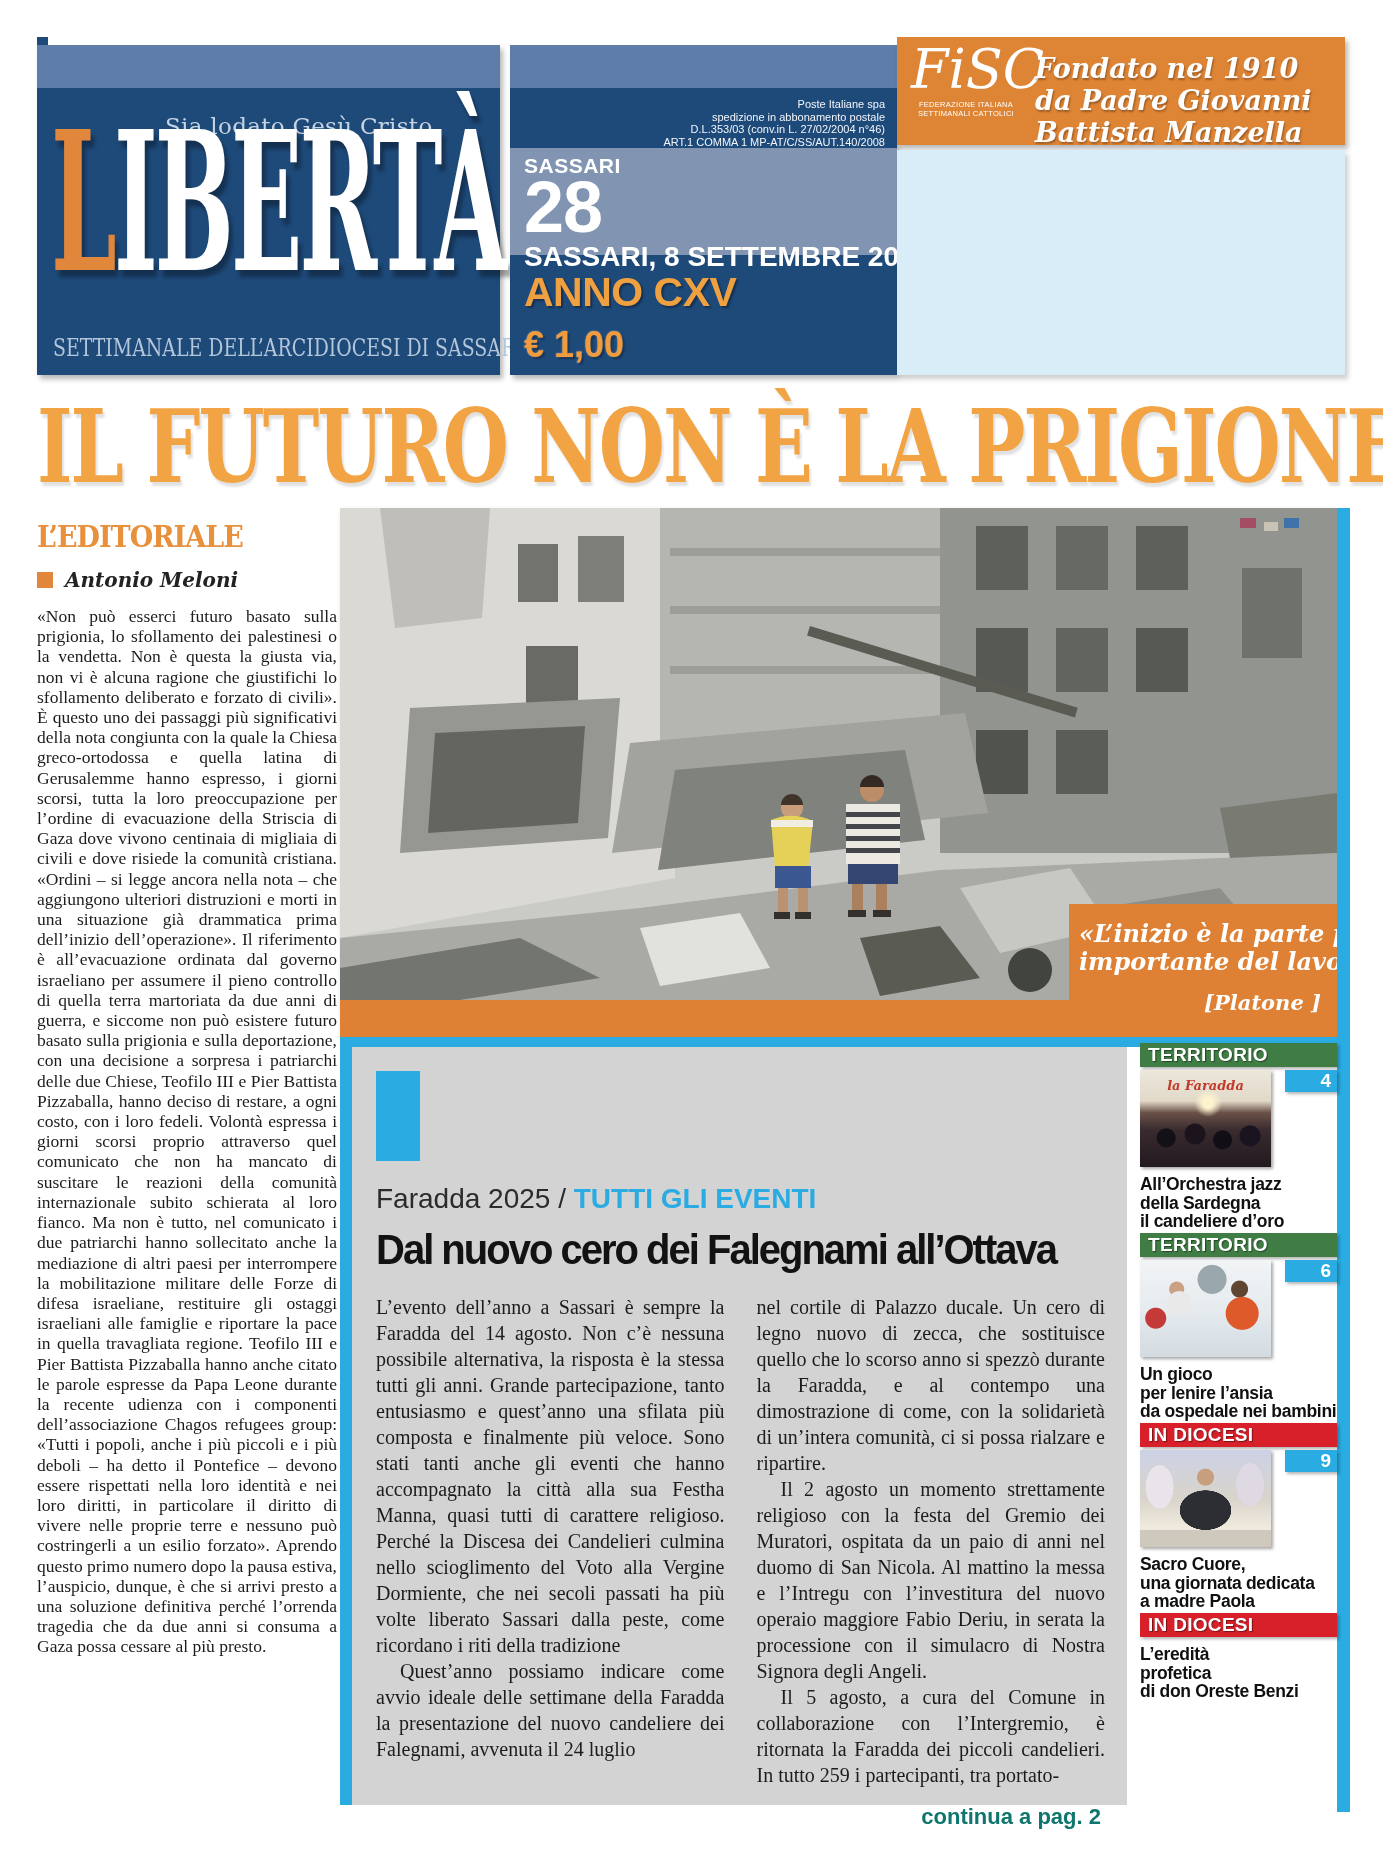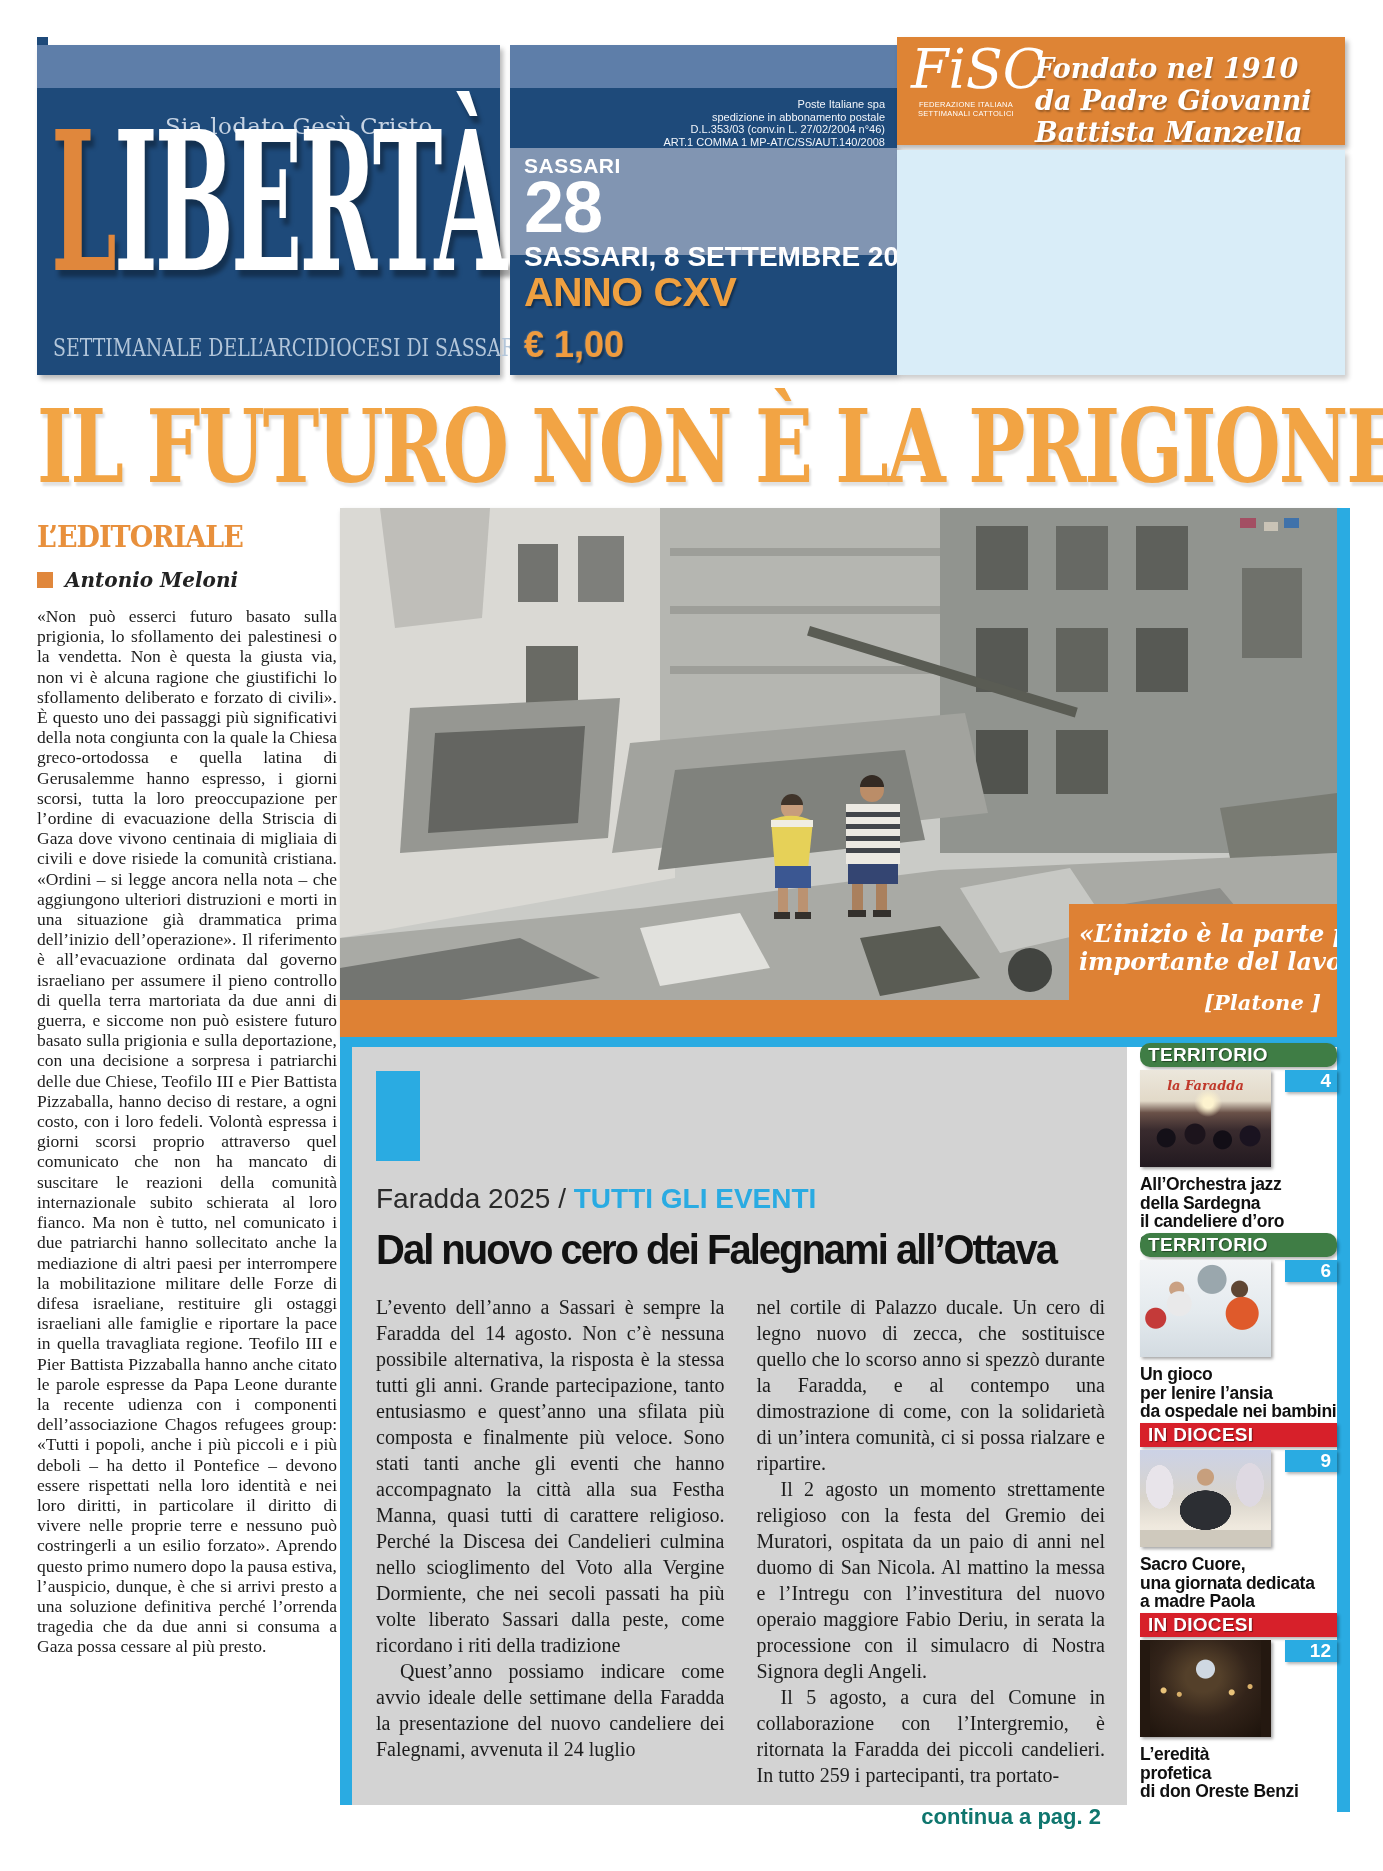--- a/index.html
+++ b/index.html
@@ -104,21 +104,21 @@
   .fact-more { text-align:right; font-family:"Liberation Sans", sans-serif; font-weight:bold; font-size:22px;
                color:#0f766e; margin-top:16px; padding-right:4px; }
 
   
   .sidebar { position:absolute; left:1140px; top:1043px; width:197px; }
   .sb-item { position:relative; height:190px; }
   .sb-kicker { height:24px; line-height:24px; padding-left:8px; color:#fff;
                font-family:"Liberation Sans", sans-serif; font-weight:bold; font-size:19px;
                letter-spacing:.3px; text-shadow:1px 1px 1px rgba(0,0,0,.45);
                box-shadow:2px 2px 3px rgba(0,0,0,.3); }
-  .sb-kicker.green { background:#3f7d45;border-radius:10px; }
+  .sb-kicker.green { background:#3f7d45; }
   .sb-kicker.red { background:#d7202a; }
   .sb-media { position:relative; margin-top:3px; height:97px; }
   .sb-thumb { position:absolute; left:0; top:0; width:131px; height:97px;
               box-shadow:2px 2px 3px rgba(0,0,0,.35); overflow:hidden; }
   .sb-page { position:absolute; right:0; top:0; width:52px; height:22px; background:#2aabe2; color:#fff;
              font-family:"Liberation Sans", sans-serif; font-weight:bold; font-size:19px; line-height:22px;
              text-align:right; padding-right:6px; box-shadow:2px 2px 3px rgba(0,0,0,.3); }
   .sb-title { margin-top:8px; font-family:"Liberation Sans", sans-serif; font-weight:bold; font-size:17.5px;
               line-height:18.5px; color:#101010; letter-spacing:-.3px; }
   .sb-title span { display:block; }
@@ -350,24 +350,20 @@
       </div>
       <div class="sb-title">
         <span>Sacro Cuore,</span>
         <span>una giornata dedicata</span>
         <span>a madre Paola Muzzeddu</span>
       </div>
     </div>
 
     <div class="sb-item">
       <div class="sb-kicker red">IN DIOCESI</div>
-      <div class="sb-media">
-        <div class="sb-thumb t4"></div>
-        <div class="sb-page">12</div>
-      </div>
       <div class="sb-title">
         <span>L’eredità</span>
         <span>profetica</span>
         <span>di don Oreste Benzi</span>
       </div>
     </div>
 
   </div>
 </div>
 

